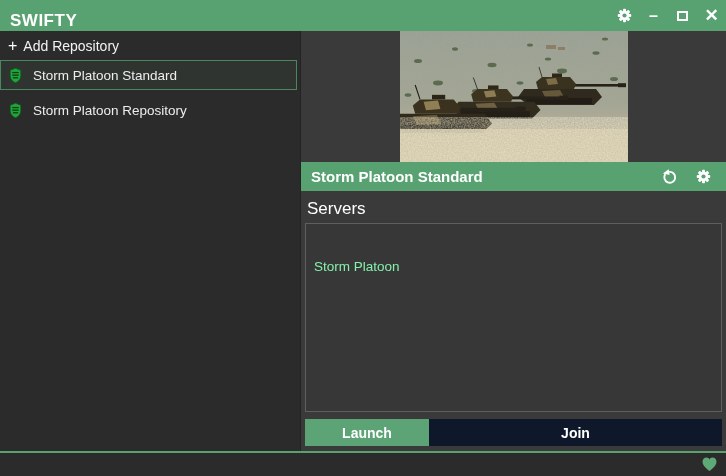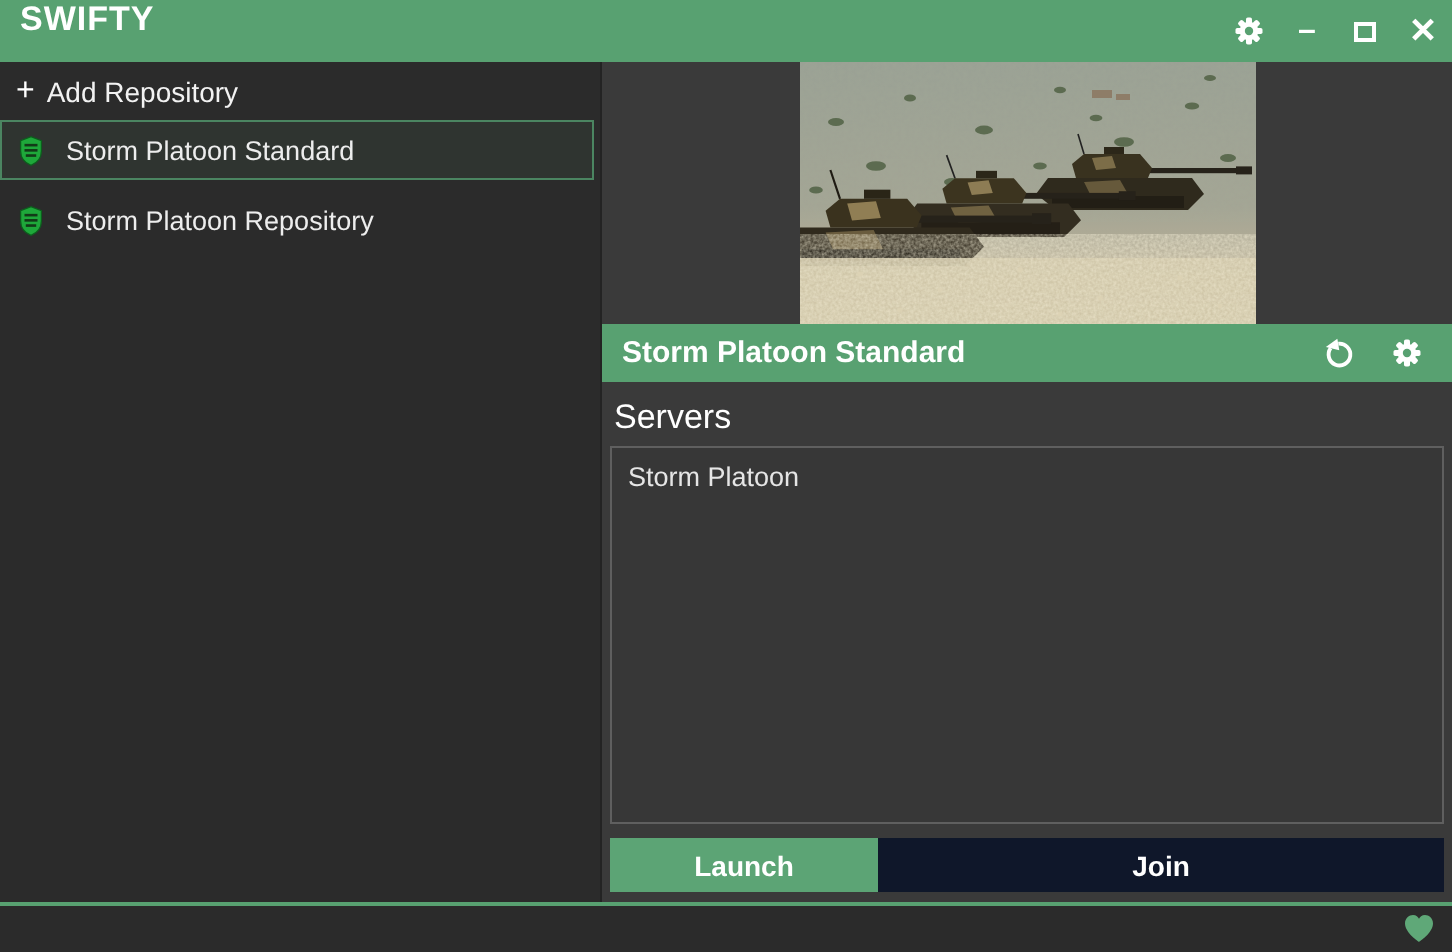--- a/index.html
+++ b/index.html
@@ -1,21 +1,21 @@
 <!DOCTYPE html>
 <html><head>
 <meta charset="utf-8">
 <style>
   * { box-sizing: border-box; margin: 0; padding: 0; }
   html,body { width: 726px; height: 476px; background:#2b2b2b; overflow:hidden;
     font-family:"Liberation Sans", sans-serif; }
   .window { width:726px; height:476px; display:flex; flex-direction:column; }
 
   
-  .titlebar { flex:none; height:31px; background:#58a171; display:flex; align-items:flex-start;
+  .titlebar { flex:none; height:31px; background:#58a171; display:flex; align-items:flex-end;
     padding-left:10px; }
   .app-title { color:#ffffff; font-weight:bold; font-size:17px; letter-spacing:.5px; }
   .win-controls { margin-left:auto; display:flex; align-items:center; height:100%; }
   .ctrl { width:29px; height:31px; display:flex; align-items:center; justify-content:center;
     color:#ffffff; cursor:default; }
   .ctrl.glyph { font-size:16px; font-weight:bold; line-height:1; }
   .ctrl .max-box { width:11px; height:10px; border:2px solid #ffffff; display:block; }
   .ctrl.close-g { font-size:17px; font-weight:bold; }
 
   
@@ -42,26 +42,26 @@
   .repo-header-title { color:#ffffff; font-weight:bold; font-size:15px; }
   .hicons { margin-left:auto; display:flex; }
   .hicon { width:34px; height:29px; display:flex; align-items:center; justify-content:center;
     cursor:pointer; }
 
   .content { flex:1; display:flex; flex-direction:column; min-height:0; padding:0 4px 5px 4px; }
   .servers-heading { flex:none; color:#ffffff; font-size:17px; font-weight:normal;
     margin:8px 0 4px 2px; }
   .server-list { flex:1; border:1px solid #5f5f5f; background:#373737; padding:5px 8px;
     overflow:hidden; }
-  .server-item { color:#e5e5e5; font-size:13.5px; padding:2px 0; cursor:pointer; }
+  .server-item { color:#86efac; font-size:13.5px; padding:2px 0; cursor:pointer;margin-top:28px; }
 
   .actions { flex:none; display:flex; margin-top:7px; height:27px; }
   .btn { border:none; color:#ffffff; font-weight:bold; font-size:14px;
     font-family:"Liberation Sans", sans-serif; cursor:pointer; }
-  .btn-launch { width:134px; background:#5ca475; }
+  .btn-launch { width:124px; background:#5ca475; }
   .btn-join { flex:1; background:#0f172a; }
 
   
   .status-line { flex:none; height:2px; background:#58a171; }
   .statusbar { flex:none; height:23px; background:#2b2b2b; display:flex; align-items:center;
     justify-content:flex-end; padding:0 8px; }
   .heart { width:17px; height:15px; cursor:pointer; }
 </style>
 </head>
 <body>

